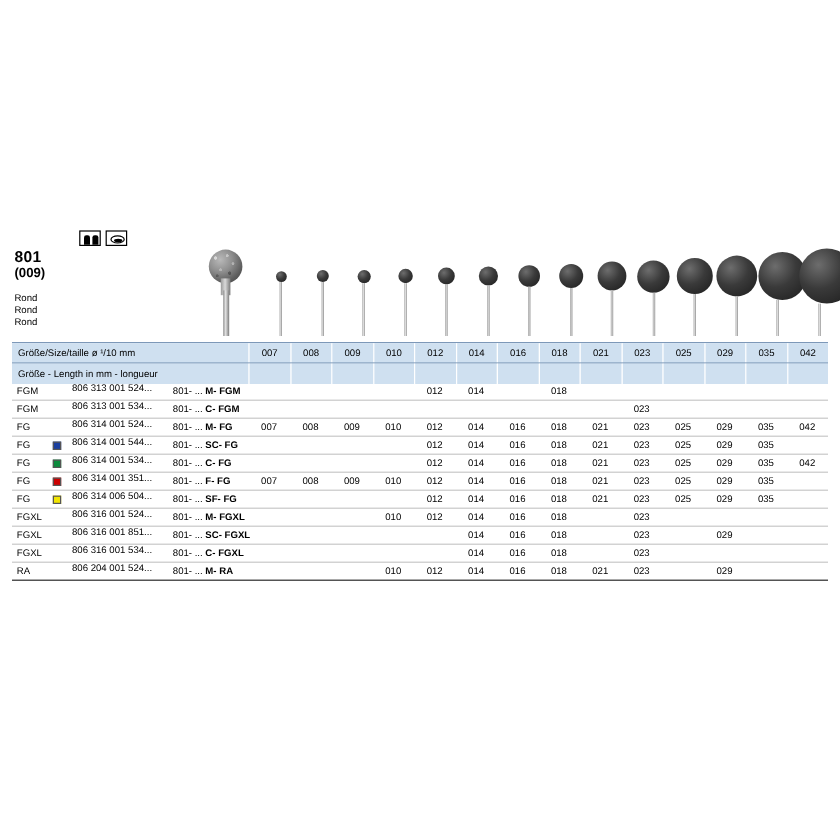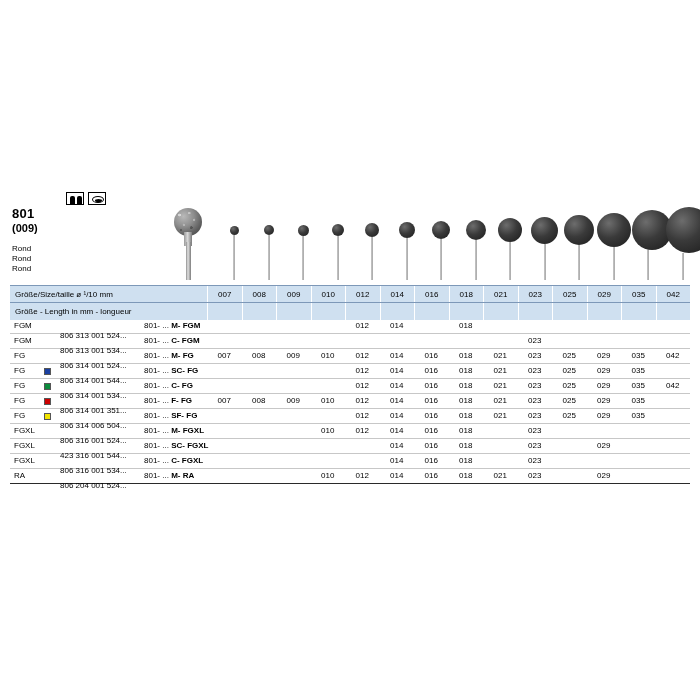--- a/index.html
+++ b/index.html
@@ -222,21 +222,21 @@
   .trow.thick-bottom { border-bottom: 1px solid #2a2a2a; }
   .trow .c-shank {
     position: absolute; left: 4px; top: 2px; width: 36px;
   }
   .trow .swatch {
     position: absolute; left: 34px; top: 4px;
     width: 7px; height: 7px; border: 1px solid #555;
     box-sizing: border-box;
   }
   .trow .c-iso {
-    position: absolute; left: 50px; top: 12px; width: 85px;
+    position: absolute; left: 50px; top: 0; width: 85px;
   }
   .trow .c-ref {
     position: absolute; left: 134px; top: 2px; width: 65px; font-weight: bold;
   }
   .trow .c-ref .light { font-weight: normal; }
   .vcell {
     position: absolute;
     top: 2px;
     height: 11px;
     text-align: center;
@@ -481,21 +481,21 @@
         <span class="c-ref"><span class="light">801- ...</span> M- FGXL</span>
         <span class="vcell" style="left:300.5px;width:34.5px;">010</span>
         <span class="vcell" style="left:335px;width:34.5px;">012</span>
         <span class="vcell" style="left:369.5px;width:34.5px;">014</span>
         <span class="vcell" style="left:404px;width:34.5px;">016</span>
         <span class="vcell" style="left:438.5px;width:34.5px;">018</span>
         <span class="vcell" style="left:507.5px;width:34.5px;">023</span>
       </div>
       <div class="trow">
         <span class="c-shank">FGXL</span>
-        <span class="c-iso">423 316 001 544...</span>
+        <span class="c-iso">806 316 001 851...</span>
         <span class="c-ref"><span class="light">801- ...</span> SC- FGXL</span>
         <span class="vcell" style="left:369.5px;width:34.5px;">014</span>
         <span class="vcell" style="left:404px;width:34.5px;">016</span>
         <span class="vcell" style="left:438.5px;width:34.5px;">018</span>
         <span class="vcell" style="left:507.5px;width:34.5px;">023</span>
         <span class="vcell" style="left:576.5px;width:34.5px;">029</span>
       </div>
       <div class="trow">
         <span class="c-shank">FGXL</span>
         <span class="c-iso">806 316 001 534...</span>

